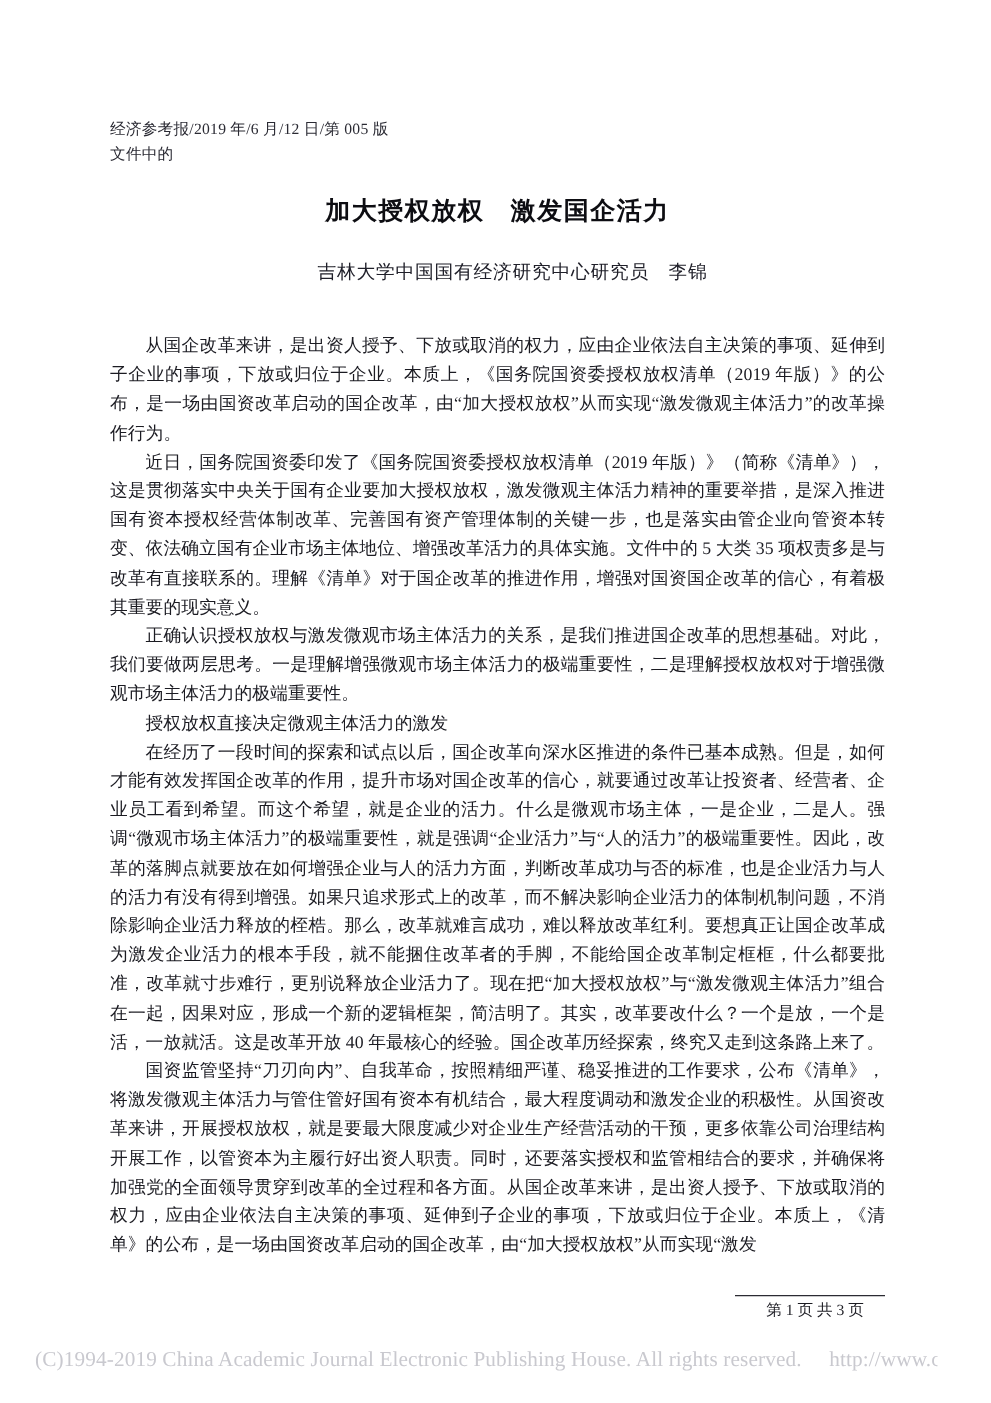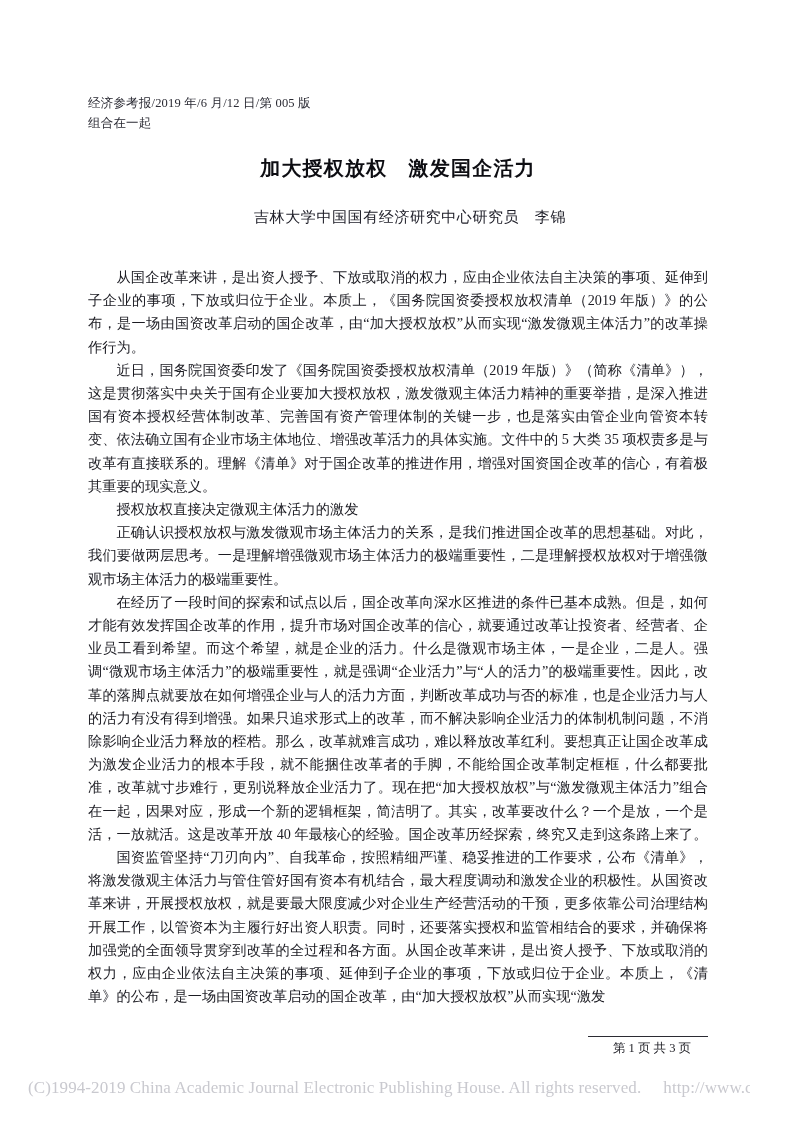--- a/index.html
+++ b/index.html
@@ -106,31 +106,31 @@
   }
   .cnki .url { margin-left: 22px; }
 </style>
 </head>
 <body>
 
 <div class="page">
 
   <div class="masthead">
     <div>经济参考报/2019 年/6 月/12 日/第 005 版</div>
-    <div>组合在一起</div>
+    <div>文件中的</div>
   </div>
 
   <div class="title">加大授权放权　激发国企活力</div>
   <div class="byline">吉林大学中国国有经济研究中心研究员　李锦</div>
 
   <div class="body-col">
     <p class="para">从国企改革来讲，是出资人授予、下放或取消的权力，应由企业依法自主决策的事项、延伸到子企业的事项，下放或归位于企业。本质上，《国务院国资委授权放权清单（2019 年版）》的公布，是一场由国资改革启动的国企改革，由“加大授权放权”从而实现“激发微观主体活力”的改革操作行为。</p>
     <p class="para">近日，国务院国资委印发了《国务院国资委授权放权清单（2019 年版）》（简称《清单》），这是贯彻落实中央关于国有企业要加大授权放权，激发微观主体活力精神的重要举措，是深入推进国有资本授权经营体制改革、完善国有资产管理体制的关键一步，也是落实由管企业向管资本转变、依法确立国有企业市场主体地位、增强改革活力的具体实施。文件中的 5 大类 35 项权责多是与改革有直接联系的。理解《清单》对于国企改革的推进作用，增强对国资国企改革的信心，有着极其重要的现实意义。</p>
+    <p class="para">正确认识授权放权与激发微观市场主体活力的关系，是我们推进国企改革的思想基础。对此，我们要做两层思考。一是理解增强微观市场主体活力的极端重要性，二是理解授权放权对于增强微观市场主体活力的极端重要性。</p>
     <p class="para">授权放权直接决定微观主体活力的激发</p>
-    <p class="para">正确认识授权放权与激发微观市场主体活力的关系，是我们推进国企改革的思想基础。对此，我们要做两层思考。一是理解增强微观市场主体活力的极端重要性，二是理解授权放权对于增强微观市场主体活力的极端重要性。</p>
     <p class="para">在经历了一段时间的探索和试点以后，国企改革向深水区推进的条件已基本成熟。但是，如何才能有效发挥国企改革的作用，提升市场对国企改革的信心，就要通过改革让投资者、经营者、企业员工看到希望。而这个希望，就是企业的活力。什么是微观市场主体，一是企业，二是人。强调“微观市场主体活力”的极端重要性，就是强调“企业活力”与“人的活力”的极端重要性。因此，改革的落脚点就要放在如何增强企业与人的活力方面，判断改革成功与否的标准，也是企业活力与人的活力有没有得到增强。如果只追求形式上的改革，而不解决影响企业活力的体制机制问题，不消除影响企业活力释放的桎梏。那么，改革就难言成功，难以释放改革红利。要想真正让国企改革成为激发企业活力的根本手段，就不能捆住改革者的手脚，不能给国企改革制定框框，什么都要批准，改革就寸步难行，更别说释放企业活力了。现在把“加大授权放权”与“激发微观主体活力”组合在一起，因果对应，形成一个新的逻辑框架，简洁明了。其实，改革要改什么？一个是放，一个是活，一放就活。这是改革开放 40 年最核心的经验。国企改革历经探索，终究又走到这条路上来了。</p>
     <p class="para">国资监管坚持“刀刃向内”、自我革命，按照精细严谨、稳妥推进的工作要求，公布《清单》，将激发微观主体活力与管住管好国有资本有机结合，最大程度调动和激发企业的积极性。从国资改革来讲，开展授权放权，就是要最大限度减少对企业生产经营活动的干预，更多依靠公司治理结构开展工作，以管资本为主履行好出资人职责。同时，还要落实授权和监管相结合的要求，并确保将加强党的全面领导贯穿到改革的全过程和各方面。从国企改革来讲，是出资人授予、下放或取消的权力，应由企业依法自主决策的事项、延伸到子企业的事项，下放或归位于企业。本质上，《清单》的公布，是一场由国资改革启动的国企改革，由“加大授权放权”从而实现“激发</p>
   </div>
 
   <div class="footer-rule"></div>
   <div class="page-num">第 1 页  共 3 页</div>
 
   <div class="cnki">
     <span>(C)1994-2019 China Academic Journal Electronic Publishing House. All rights reserved.</span><span class="url">http://www.cnki.net</span>
   </div>

